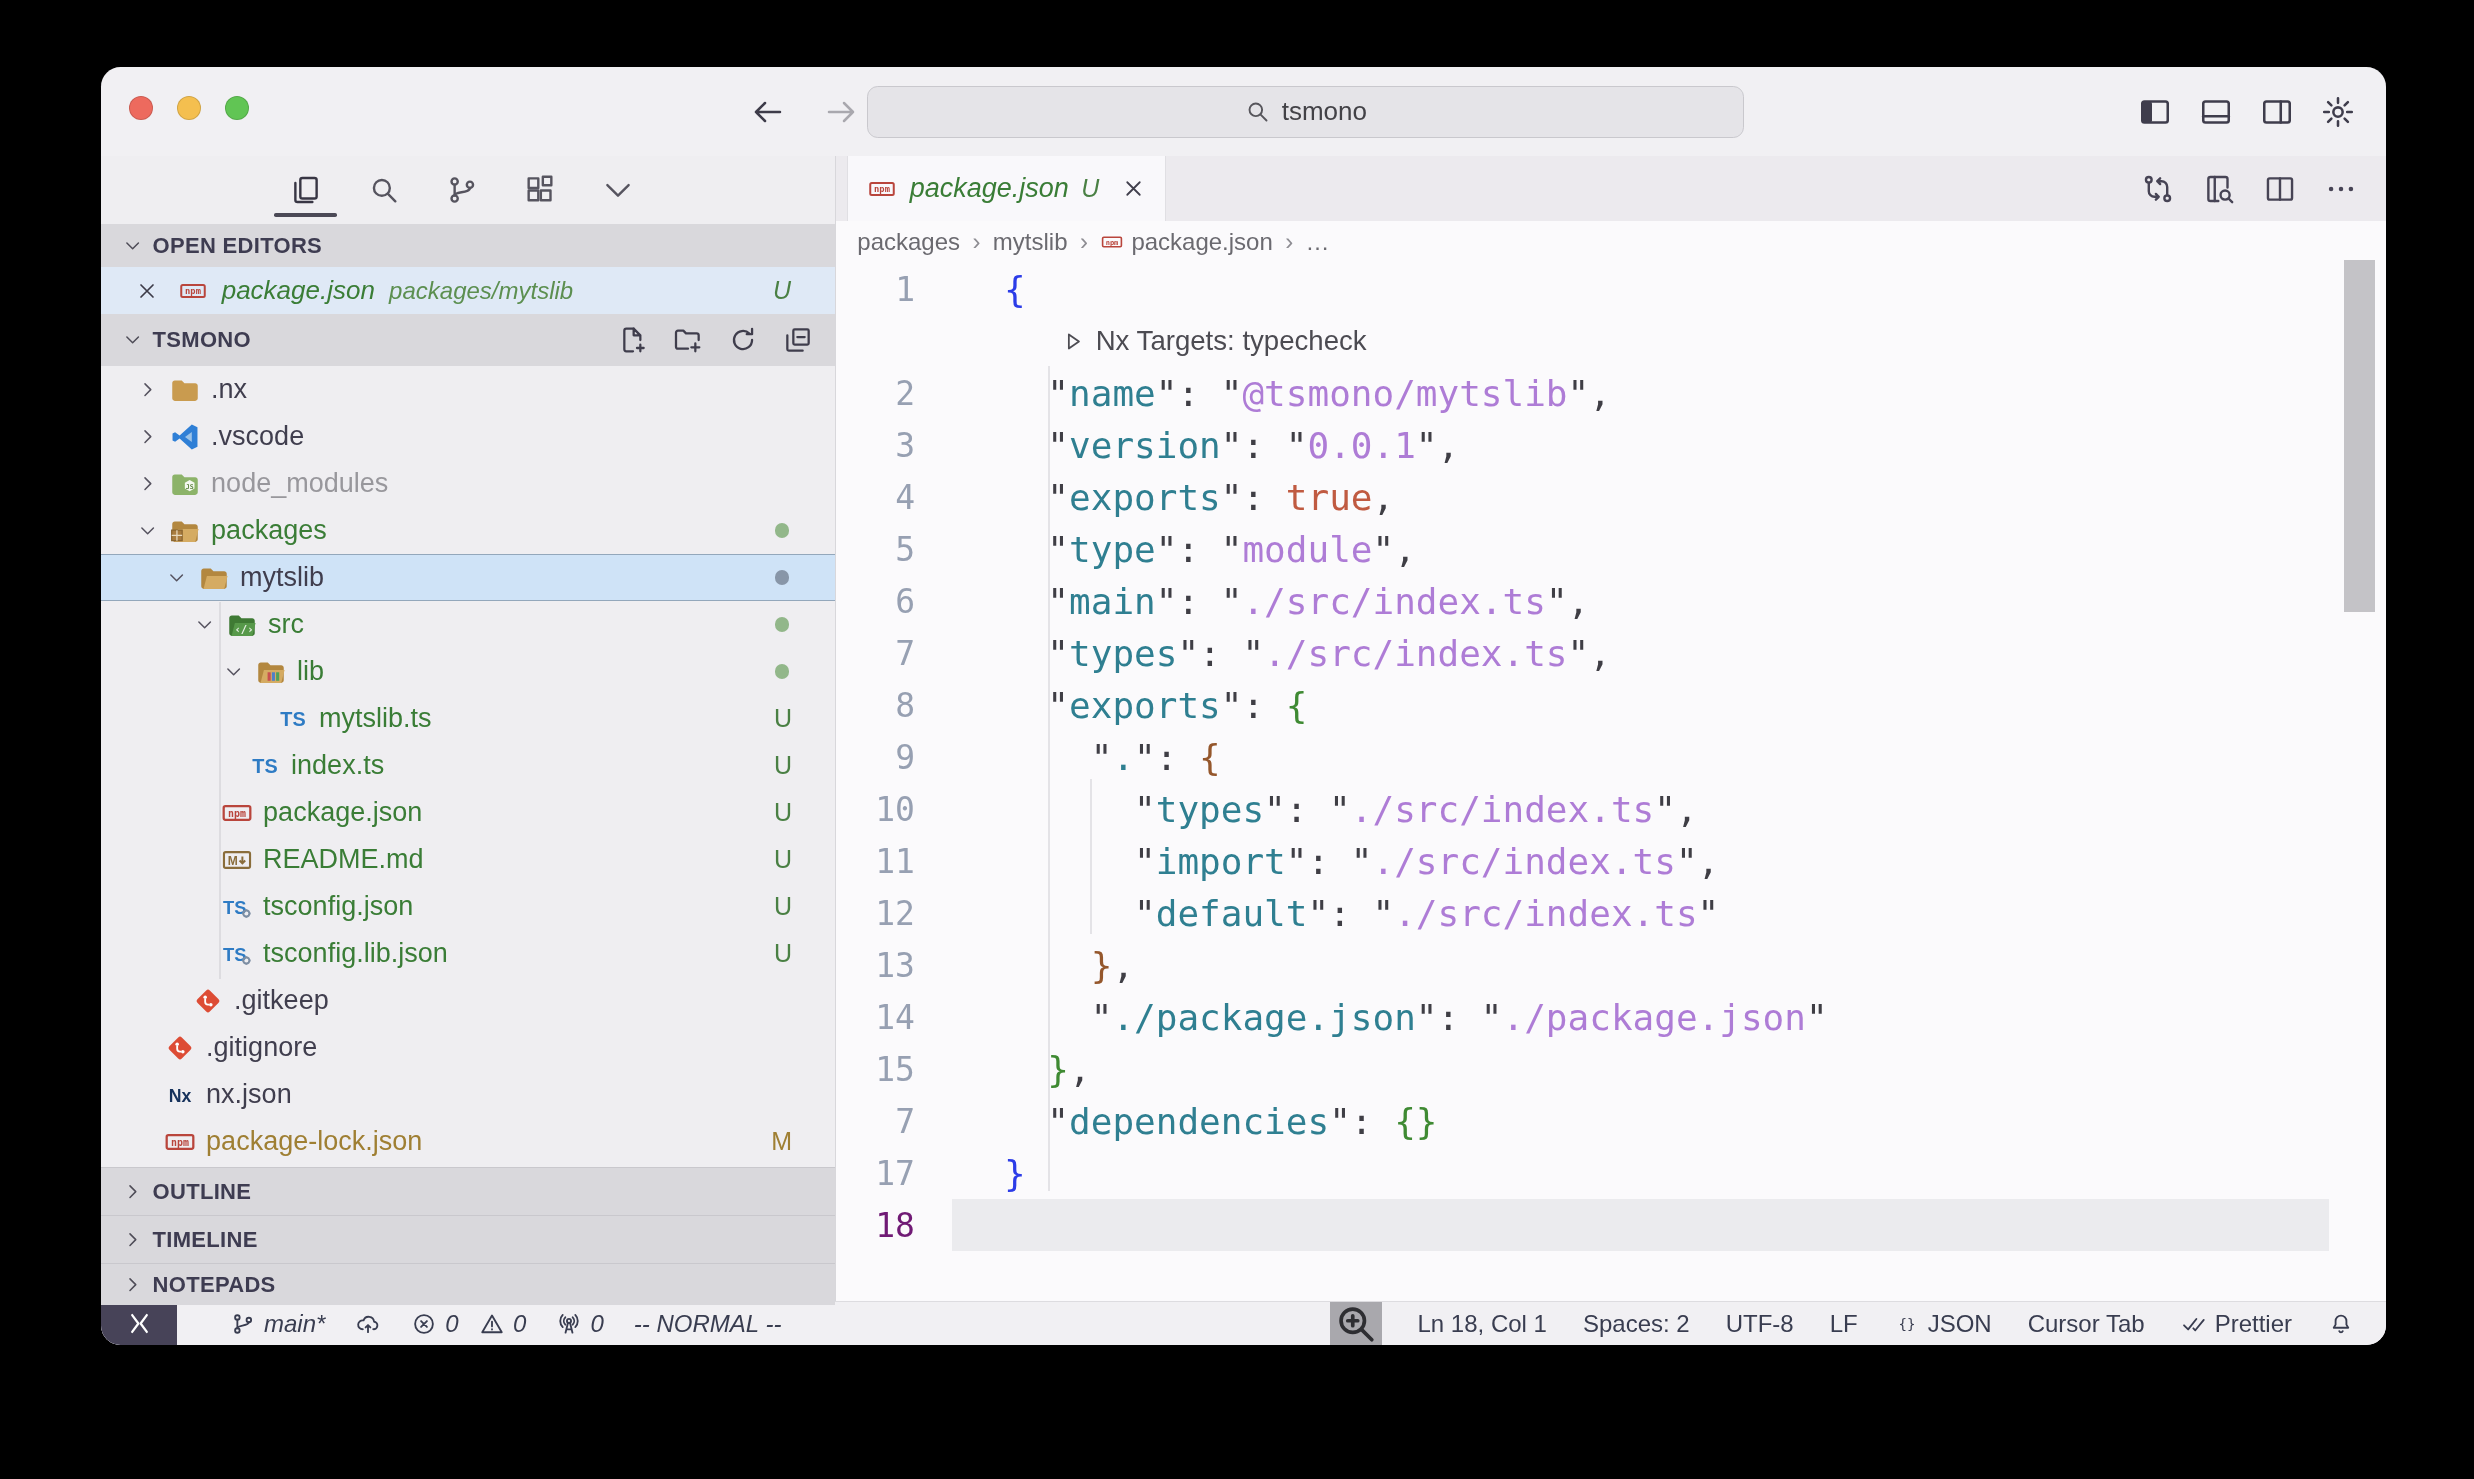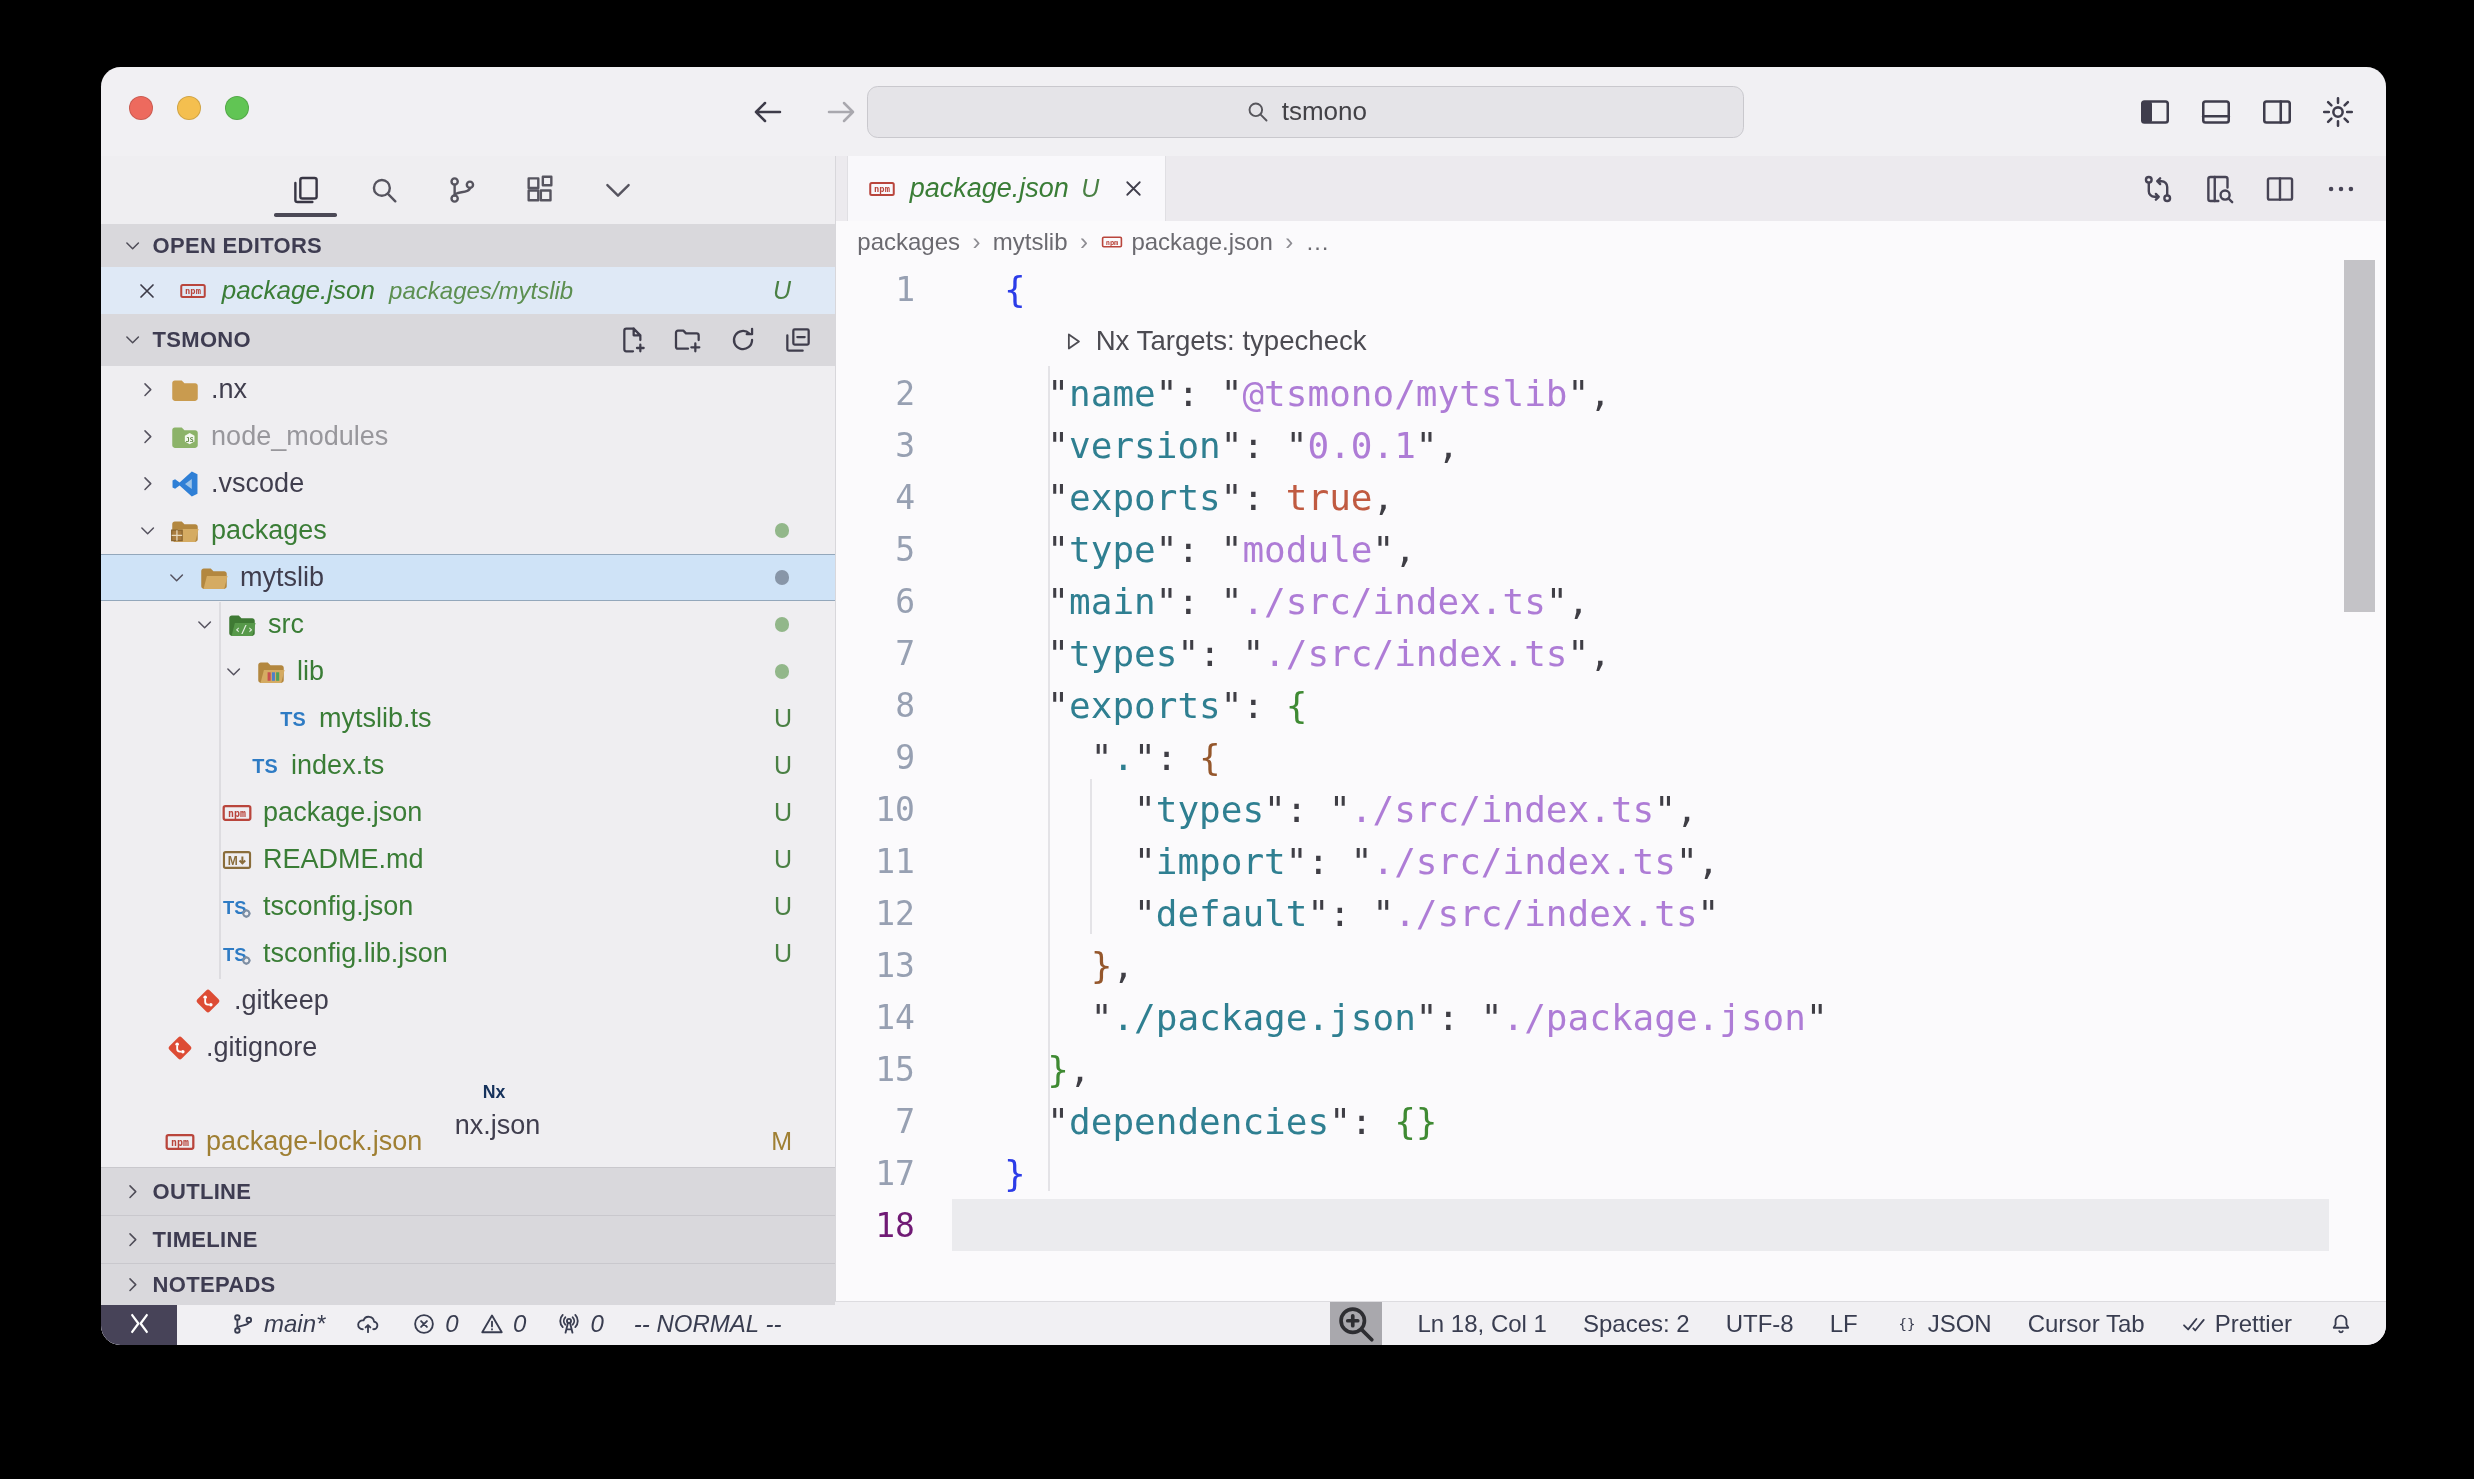--- a/index.html
+++ b/index.html
@@ -313,41 +313,41 @@
             </span>
             <span class="tlabel ">.nx</span>
           </div>
           <div class="trow" style="padding-left: 30px;">
             <span class="chev">
               <svg viewBox="0 0 24 24" xmlns="http://www.w3.org/2000/svg">
                 <path d="M9 5.5 15.5 12 9 18.5" fill="none" stroke="currentColor" stroke-width="1.7" stroke-linecap="round" stroke-linejoin="round"></path>
               </svg>
             </span>
             <span class="ficon">
+              <svg viewBox="0 0 24 24" xmlns="http://www.w3.org/2000/svg">
+                <path d="M16.8 3.2 8.2 11 5 8.6l-1.8.9v5l1.8.9L8.2 13l8.6 7.8 4-2V5.2z" fill="#2f7fd6"></path>
+                <path d="M16.8 8.4v7.2L12 12z" fill="#9cc3e8"></path>
+              </svg>
+            </span>
+            <span class="tlabel ">.vscode</span>
+          </div>
+          <div class="trow" style="padding-left: 30px;">
+            <span class="chev">
+              <svg viewBox="0 0 24 24" xmlns="http://www.w3.org/2000/svg">
+                <path d="M9 5.5 15.5 12 9 18.5" fill="none" stroke="currentColor" stroke-width="1.7" stroke-linecap="round" stroke-linejoin="round"></path>
+              </svg>
+            </span>
+            <span class="ficon">
               <svg viewBox="0 0 24 24" xmlns="http://www.w3.org/2000/svg" style="font-size:30px">
                 <path d="M3 7.1c0-1 .8-1.8 1.8-1.8h4.9l1.9 1.9h7.6c1 0 1.8.8 1.8 1.8v8.9c0 1-.8 1.8-1.8 1.8H4.8c-1 0-1.8-.8-1.8-1.8z" fill="#8cb369"></path>
                 <path d="M15.3 9.2l3.4 2v3.9l-3.4 2-3.4-2v-3.9z" fill="#f4f8ef"></path>
                 <text x="15.3" y="15.2" font-size="4.6" text-anchor="middle" fill="#5d8540" font-weight="bold" font-family="DejaVu Sans Mono,monospace">JS</text>
               </svg>
             </span>
             <span class="tlabel dim">node_modules</span>
-          </div>
-          <div class="trow" style="padding-left: 30px;">
-            <span class="chev">
-              <svg viewBox="0 0 24 24" xmlns="http://www.w3.org/2000/svg">
-                <path d="M9 5.5 15.5 12 9 18.5" fill="none" stroke="currentColor" stroke-width="1.7" stroke-linecap="round" stroke-linejoin="round"></path>
-              </svg>
-            </span>
-            <span class="ficon">
-              <svg viewBox="0 0 24 24" xmlns="http://www.w3.org/2000/svg">
-                <path d="M16.8 3.2 8.2 11 5 8.6l-1.8.9v5l1.8.9L8.2 13l8.6 7.8 4-2V5.2z" fill="#2f7fd6"></path>
-                <path d="M16.8 8.4v7.2L12 12z" fill="#9cc3e8"></path>
-              </svg>
-            </span>
-            <span class="tlabel ">.vscode</span>
           </div>
           <div class="trow" style="padding-left: 30px;">
             <span class="chev">
               <svg viewBox="0 0 24 24" xmlns="http://www.w3.org/2000/svg">
                 <path d="M5.5 9 12 15.5 18.5 9" fill="none" stroke="currentColor" stroke-width="1.7" stroke-linecap="round" stroke-linejoin="round"></path>
               </svg>
             </span>
             <span class="ficon">
               <svg viewBox="0 0 24 24" xmlns="http://www.w3.org/2000/svg">
                 <path d="M3 7.1c0-1 .8-1.8 1.8-1.8h4.9l1.9 1.9h7.6c1 0 1.8.8 1.8 1.8v8.9c0 1-.8 1.8-1.8 1.8H4.8c-1 0-1.8-.8-1.8-1.8z" fill="#b3873f"></path>
@@ -490,21 +490,21 @@
             <span class="ficon">
               <svg viewBox="0 0 24 24" xmlns="http://www.w3.org/2000/svg">
                 <rect x="5.8" y="5.8" width="12.4" height="12.4" rx="1.8" transform="rotate(45 12 12)" fill="#dd4c35"></rect>
                 <circle cx="10" cy="9.4" r="1.25" fill="#fff"></circle>
                 <circle cx="14" cy="14.6" r="1.25" fill="#fff"></circle>
                 <path d="M10 10.6v2a2 2 0 0 0 2 2h.8" stroke="#fff" stroke-width="1.3" fill="none"></path>
               </svg>
             </span>
             <span class="tlabel ">.gitignore</span>
           </div>
-          <div class="trow" style="padding-left: 59px; flex-direction: column;">
+          <div class="trow" style="padding-left: 59px;">
             <span class="ficon">
               <svg viewBox="0 0 24 24" xmlns="http://www.w3.org/2000/svg" style="font-size:30px">
                 <text x="12" y="16.6" font-size="12.5" text-anchor="middle" fill="#16325c" font-weight="bold" font-family="Liberation Sans,sans-serif">Nx</text>
               </svg>
             </span>
             <span class="tlabel ">nx.json</span>
           </div>
           <div class="trow" style="padding-left: 59px;">
             <span class="ficon">
               <svg viewBox="0 0 24 24" xmlns="http://www.w3.org/2000/svg" style="font-size:30px">

